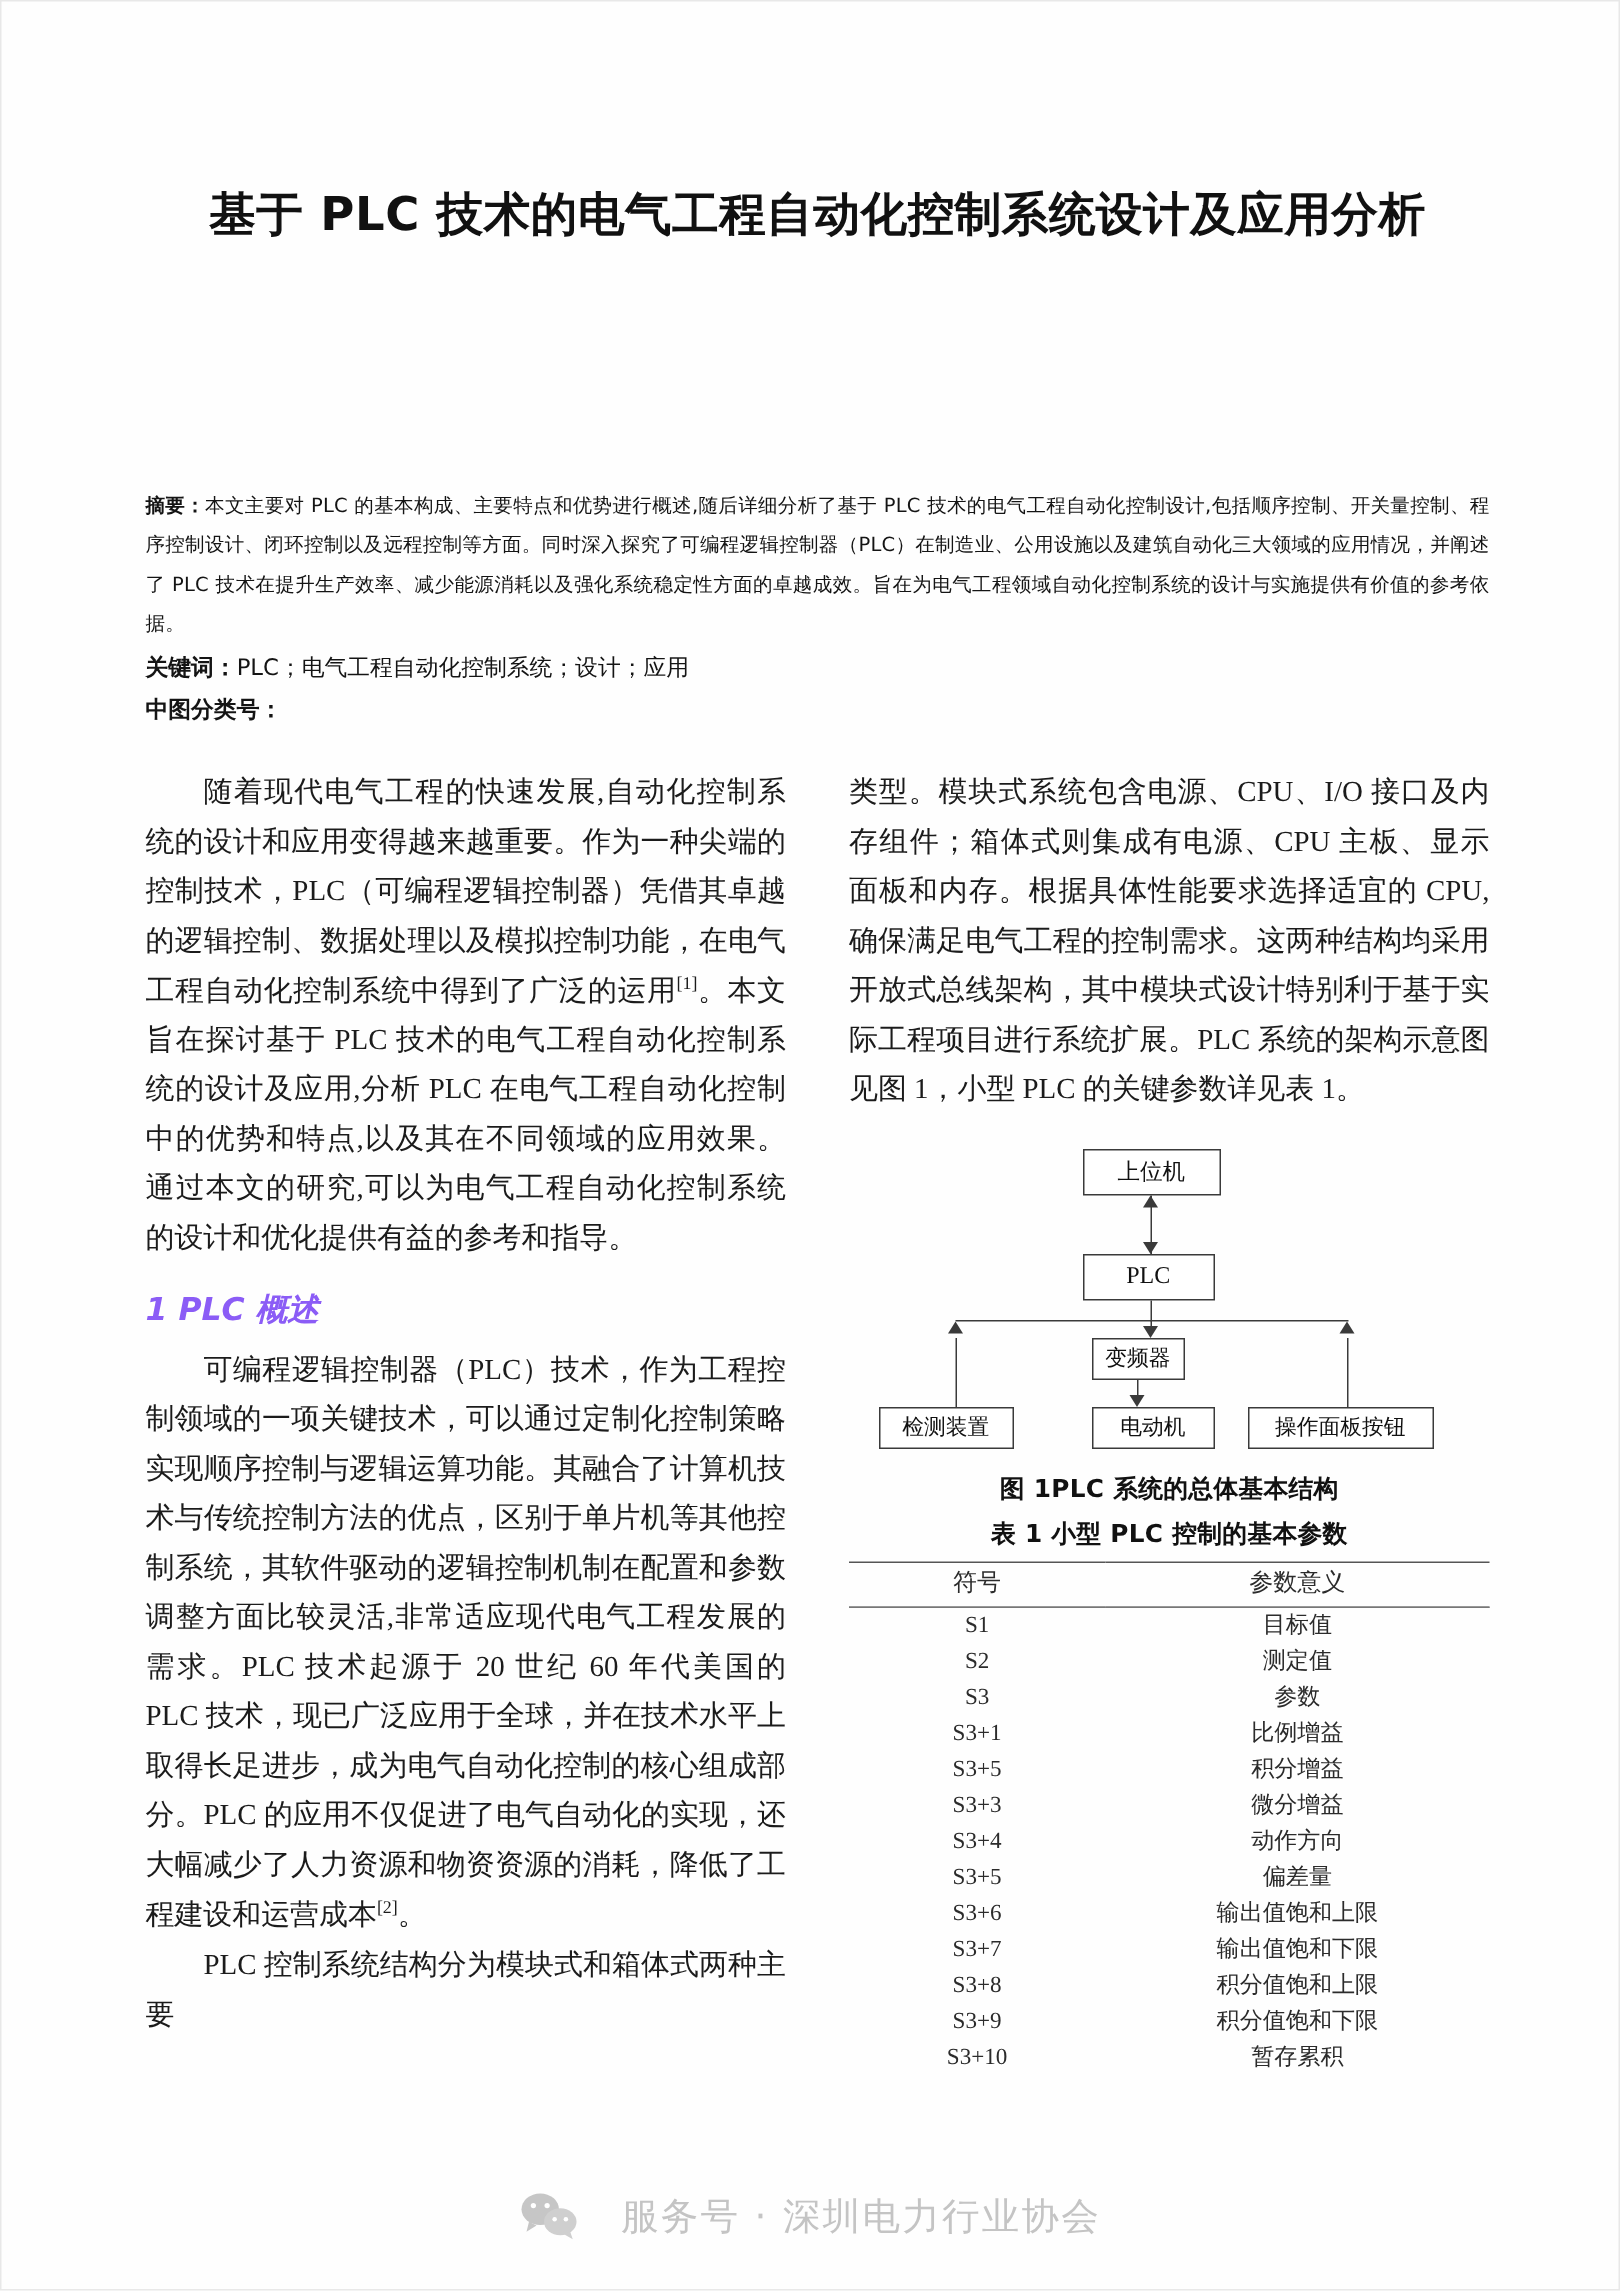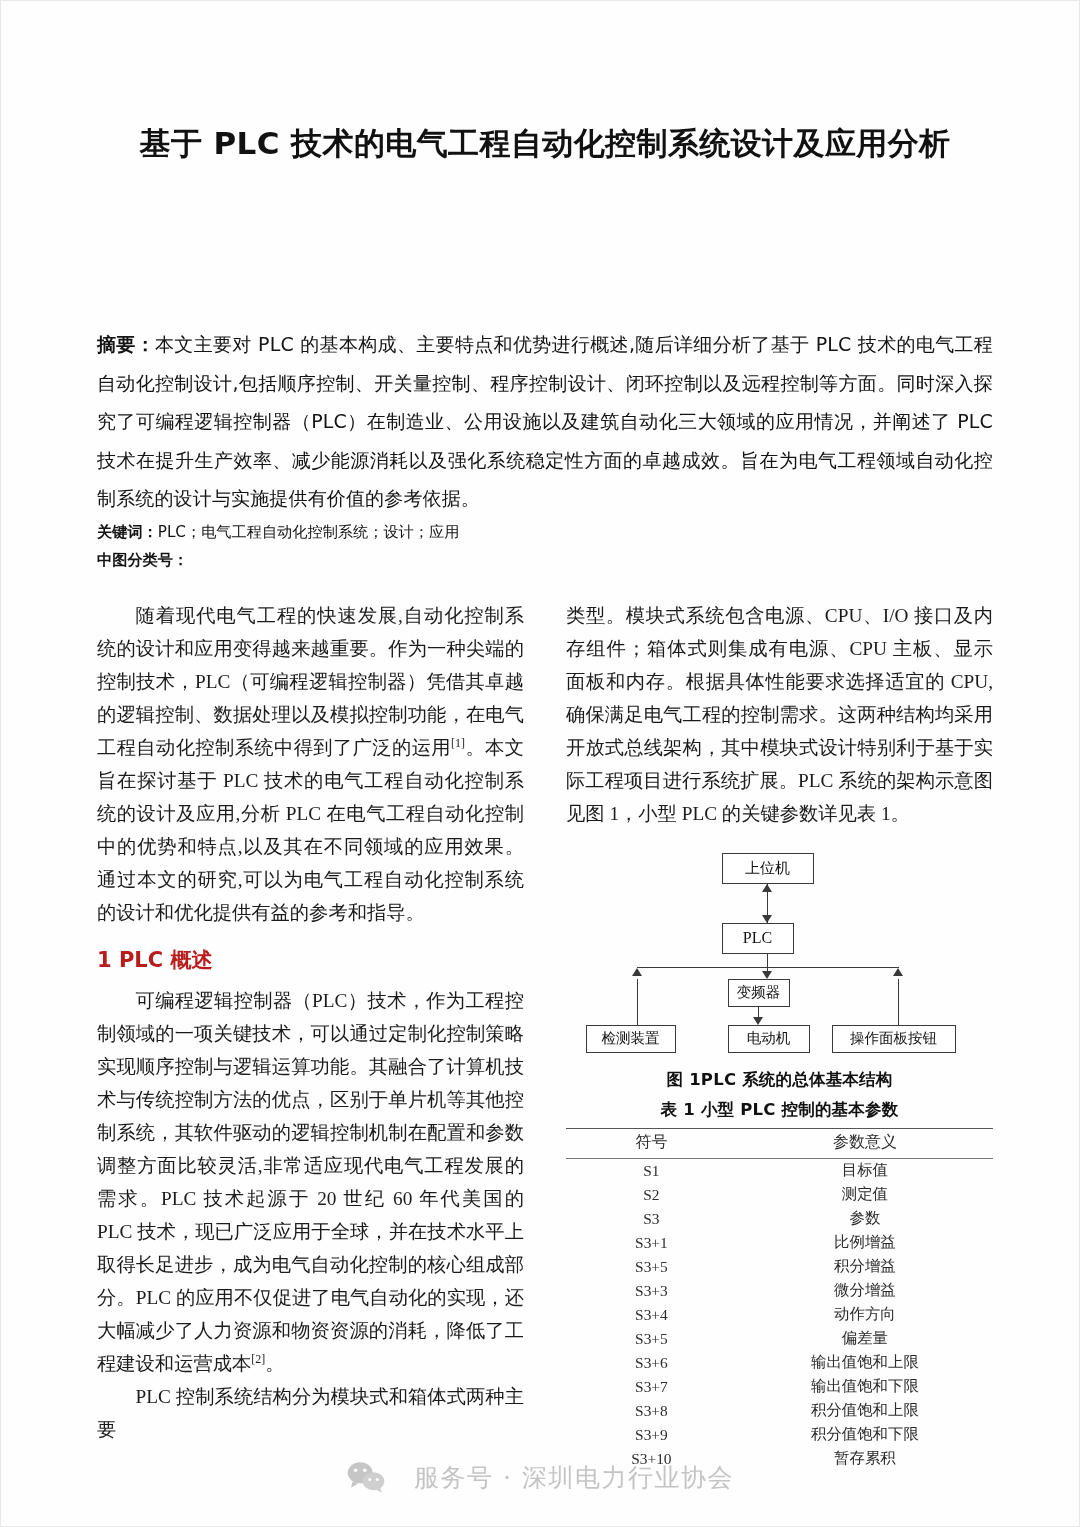--- a/index.html
+++ b/index.html
@@ -41,21 +41,21 @@
     line-height: 1.42;
     text-align: center;
     letter-spacing: 0.4px;
     color: #111;
   }
 
   
   .abstract-block {
     margin-top: 160px;
     font-family: "DejaVu Sans", "Liberation Sans", sans-serif;
-    font-size: 19px;
+    font-size: 13px;
     line-height: 2.03;
     text-align: justify;
     color: #141414;
     letter-spacing: 0.15px;
   }
   .abstract-block .lead {
     font-weight: 700;
   }
   .kw-line {
     font-family: "DejaVu Sans", "Liberation Sans", sans-serif;
@@ -85,21 +85,22 @@
   }
   p.body.noindent { text-indent: 0; }
   sup { font-size: 0.62em; vertical-align: super; }
 
   h2.sec {
     margin: 16px 0 10px 0;
     font-size: 21px;
     font-weight: 700;
     line-height: 1.4;
     font-family: "Liberation Serif", "DejaVu Serif", serif;
-    color: #b91c1c;
+    color: #8b5cf6;
+    font-style: italic;
   }
   h3.subsec {
     margin: 14px 0 8px 0;
     font-size: 19.6px;
     font-weight: 700;
     line-height: 1.4;
     font-family: "Liberation Serif", "DejaVu Serif", serif;
     color: #111;
   }
   h2.sec .cn, h3.subsec .cn {
@@ -125,21 +126,21 @@
     font-size: 15px;
     font-family: "DejaVu Sans", "Liberation Sans", sans-serif;
     color: #111;
     display: flex;
     align-items: center;
     justify-content: center;
     box-sizing: border-box;
     white-space: nowrap;
   }
   .n-host   { left: 142px; top: 4px;   width: 92px;  height: 31px; }
-  .n-plc    { left: 142px; top: 74px;  width: 72px;  height: 31px;
+  .n-plc    { left: 142px; top: 74px;  width: 88px;  height: 31px;
               font-family: "Liberation Serif","DejaVu Serif",serif; font-size: 16px; }
   .n-vfd    { left: 148px; top: 130px; width: 62px;  height: 28px; font-size: 14.5px; }
   .n-motor  { left: 148px; top: 176px; width: 82px;  height: 28px; font-size: 14.5px; }
   .n-detect { left: 6px;   top: 176px; width: 90px;  height: 28px; font-size: 14.5px; }
   .n-panel  { left: 252px; top: 176px; width: 124px; height: 28px; font-size: 14.5px; }
 
   .ln { position: absolute; background: #3a3a3a; }
   .ln.v { width: 1.4px; }
   .ln.h { height: 1.4px; }
   .ar {

